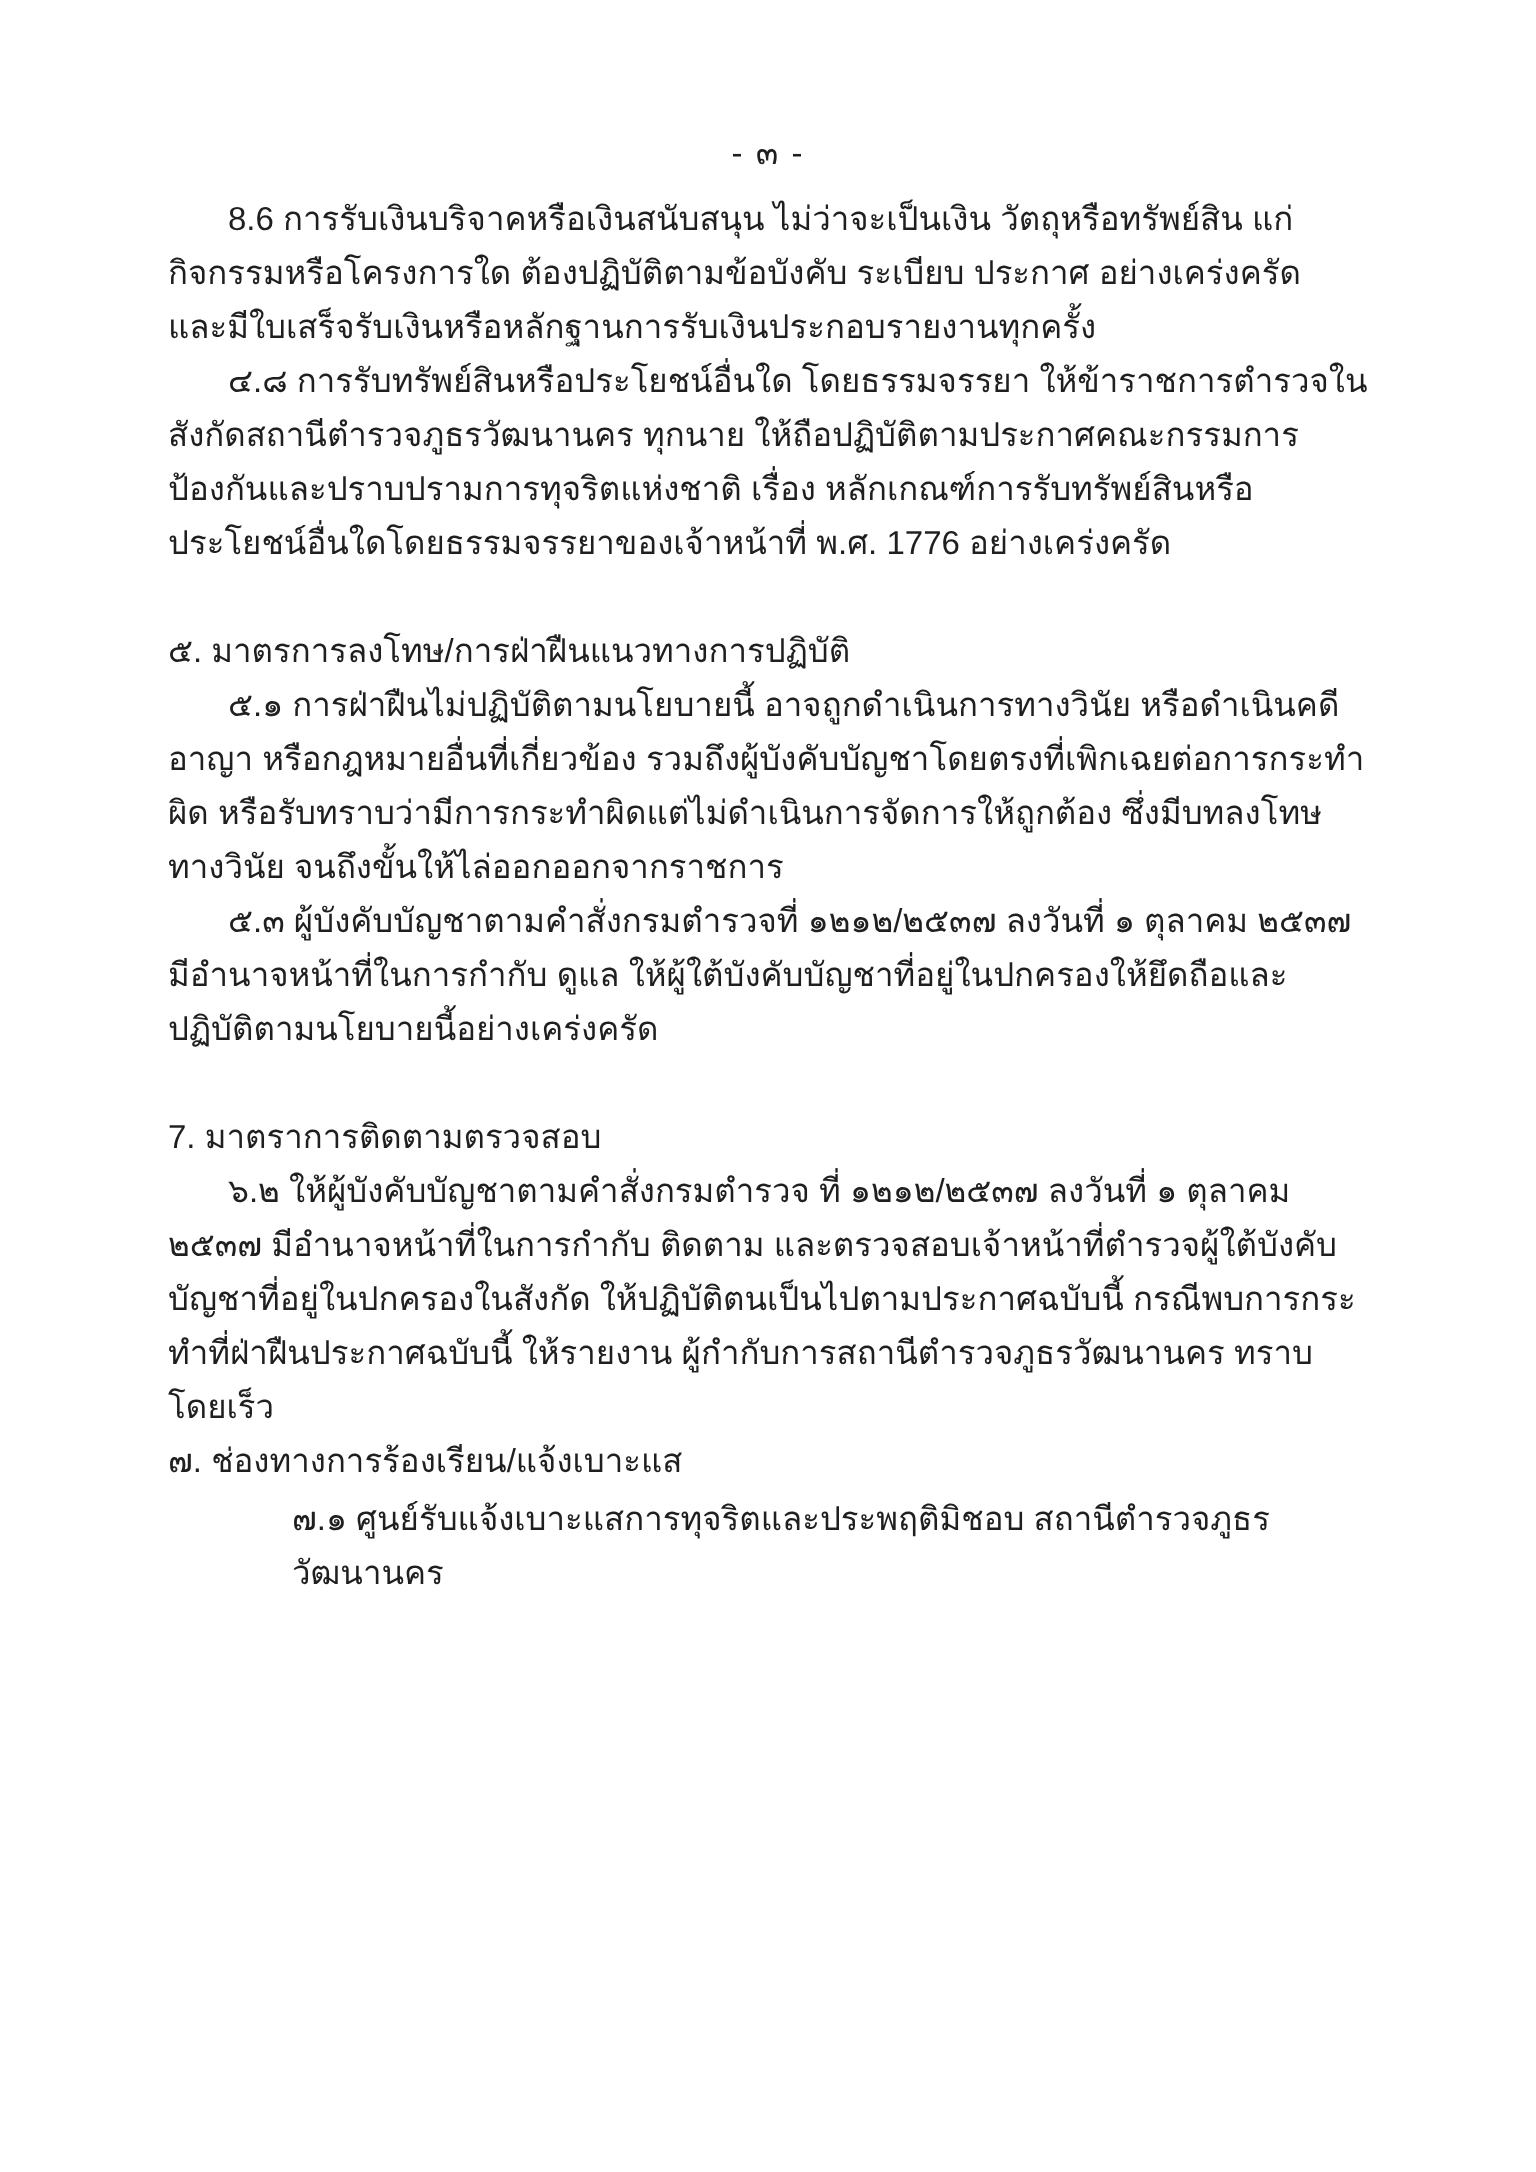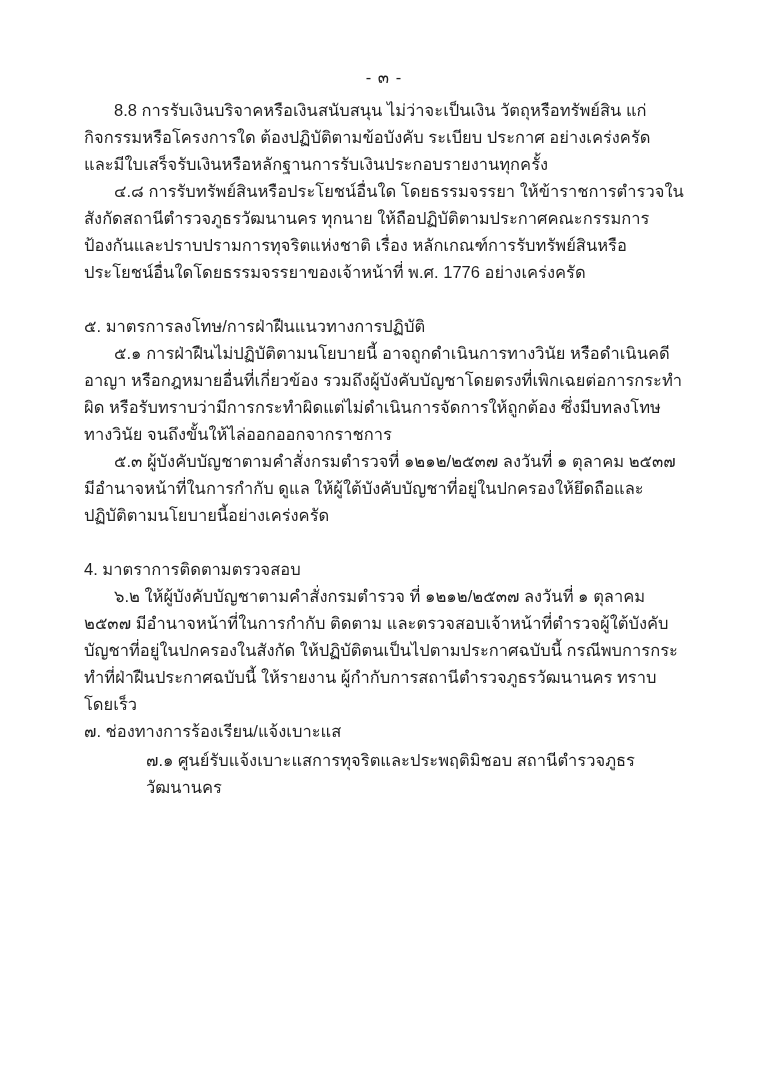--- a/index.html
+++ b/index.html
@@ -32,24 +32,24 @@
   .block.h.gap-before { margin-top: 27px; }
   .block.li { padding-left: 62px; margin: 2px 0; }
 </style>
 </head>
 <body>
 
 <div class="page">
   <div class="pagenum">- ๓ -</div>
 
   <div class="doc-body">
-      <div class="block p">8.8 การรับเงินบริจาคหรือเงินสนับสนุน ไม่ว่าจะเป็นเงิน วัตถุหรือทรัพย์สิน แก่กิจกรรมหรือโครงการใด ต้องปฏิบัติตามข้อบังคับ ระเบียบ ประกาศ อย่างเคร่งครัด และมีใบเสร็จรับเงินหรือหลักฐานการรับเงินประกอบรายงานทุกครั้ง</div>
+      <div class="block p">8.6 การรับเงินบริจาคหรือเงินสนับสนุน ไม่ว่าจะเป็นเงิน วัตถุหรือทรัพย์สิน แก่กิจกรรมหรือโครงการใด ต้องปฏิบัติตามข้อบังคับ ระเบียบ ประกาศ อย่างเคร่งครัด และมีใบเสร็จรับเงินหรือหลักฐานการรับเงินประกอบรายงานทุกครั้ง</div>
       <div class="block p">๔.๘ การรับทรัพย์สินหรือประโยชน์อื่นใด โดยธรรมจรรยา ให้ข้าราชการตำรวจในสังกัดสถานีตำรวจภูธรวัฒนานคร ทุกนาย ให้ถือปฏิบัติตามประกาศคณะกรรมการป้องกันและปราบปรามการทุจริตแห่งชาติ เรื่อง หลักเกณฑ์การรับทรัพย์สินหรือประโยชน์อื่นใดโดยธรรมจรรยาของเจ้าหน้าที่ พ.ศ. 1776 อย่างเคร่งครัด</div>
       <div class="block h gap-before">๕. มาตรการลงโทษ/การฝ่าฝืนแนวทางการปฏิบัติ</div>
       <div class="block p">๕.๑ การฝ่าฝืนไม่ปฏิบัติตามนโยบายนี้ อาจถูกดำเนินการทางวินัย หรือดำเนินคดีอาญา หรือกฎหมายอื่นที่เกี่ยวข้อง รวมถึงผู้บังคับบัญชาโดยตรงที่เพิกเฉยต่อการกระทำผิด หรือรับทราบว่ามีการกระทำผิดแต่ไม่ดำเนินการจัดการให้ถูกต้อง ซึ่งมีบทลงโทษทางวินัย จนถึงขั้นให้ไล่ออกออกจากราชการ</div>
       <div class="block p">๕.๓ ผู้บังคับบัญชาตามคำสั่งกรมตำรวจที่ ๑๒๑๒/๒๕๓๗ ลงวันที่ ๑ ตุลาคม ๒๕๓๗ มีอำนาจหน้าที่ในการกำกับ ดูแล ให้ผู้ใต้บังคับบัญชาที่อยู่ในปกครองให้ยึดถือและปฏิบัติตามนโยบายนี้อย่างเคร่งครัด</div>
-      <div class="block h gap-before">4. มาตราการติดตามตรวจสอบ</div>
+      <div class="block h gap-before">7. มาตราการติดตามตรวจสอบ</div>
       <div class="block p">๖.๒ ให้ผู้บังคับบัญชาตามคำสั่งกรมตำรวจ ที่ ๑๒๑๒/๒๕๓๗ ลงวันที่ ๑ ตุลาคม ๒๕๓๗ มีอำนาจหน้าที่ในการกำกับ ติดตาม และตรวจสอบเจ้าหน้าที่ตำรวจผู้ใต้บังคับบัญชาที่อยู่ในปกครองในสังกัด ให้ปฏิบัติตนเป็นไปตามประกาศฉบับนี้ กรณีพบการกระทำที่ฝ่าฝืนประกาศฉบับนี้ ให้รายงาน ผู้กำกับการสถานีตำรวจภูธรวัฒนานคร ทราบโดยเร็ว</div>
       <div class="block h">๗. ช่องทางการร้องเรียน/แจ้งเบาะแส</div>
       <div class="block li">๗.๑ ศูนย์รับแจ้งเบาะแสการทุจริตและประพฤติมิชอบ สถานีตำรวจภูธรวัฒนานคร</div>
     </div>
 
 </div>
 
 </body></html>

